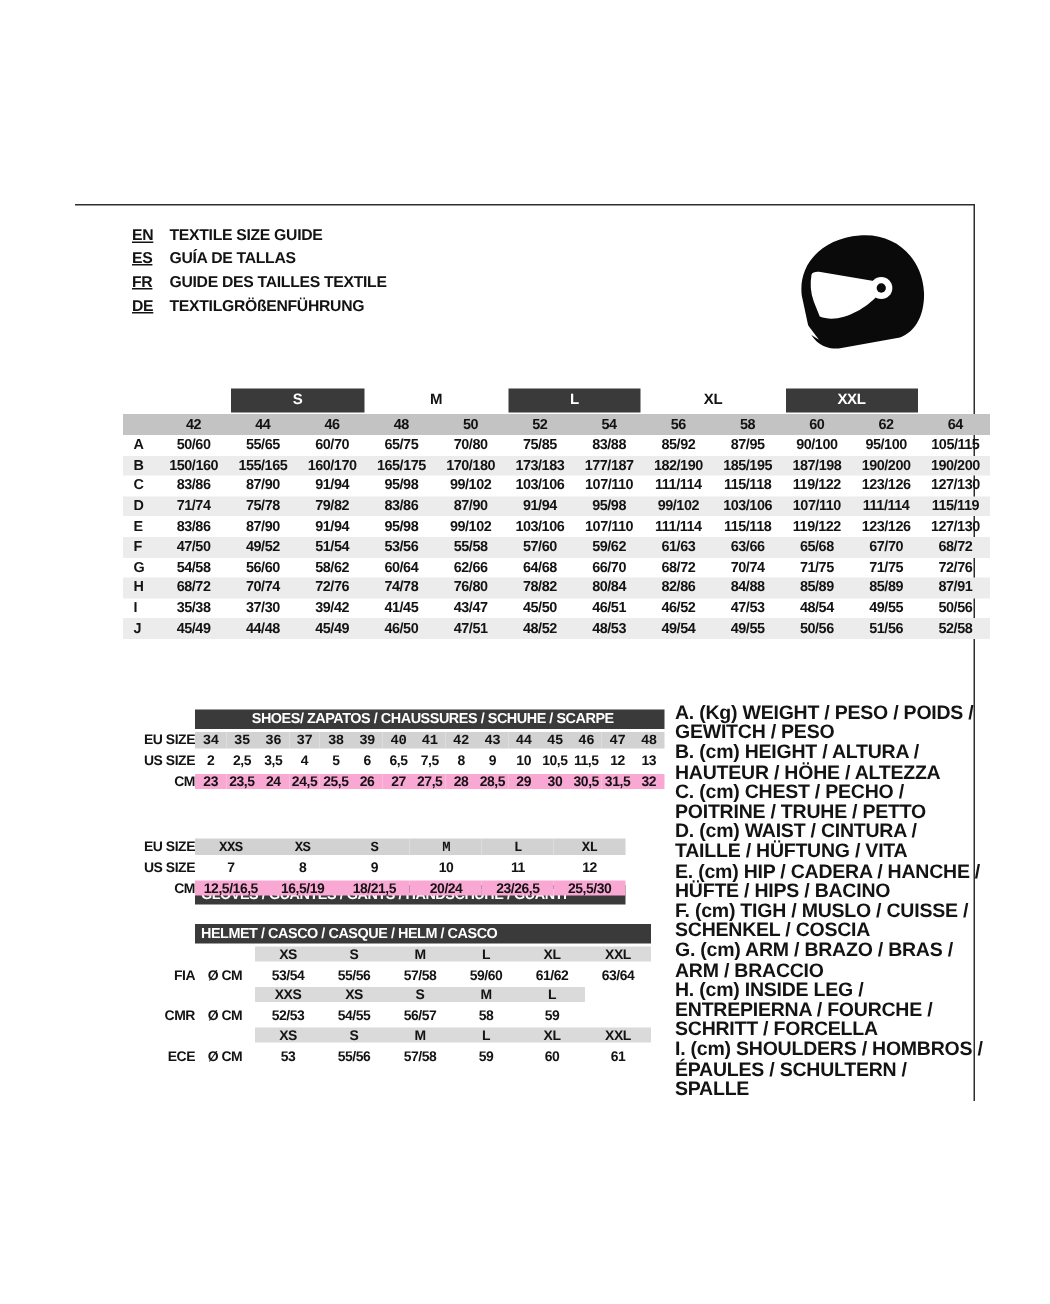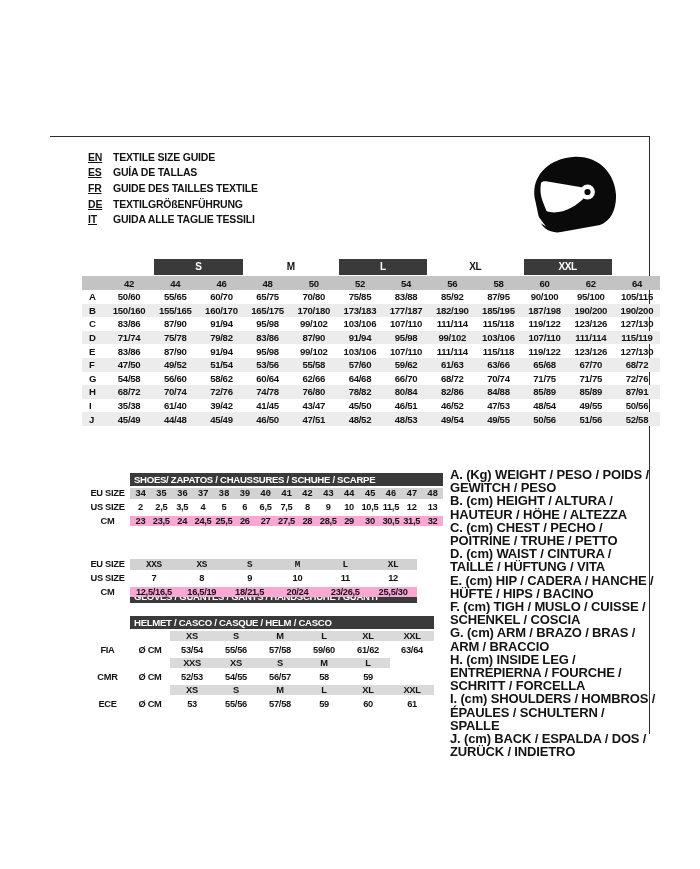--- a/index.html
+++ b/index.html
@@ -24,21 +24,21 @@
   .st-sizes{background:#c3c3c3;height:14px;}
   .st-row .cell{text-align:center;}
   .st-row .letter{text-align:left;padding-left:7px;}
   .st-row.alt{background:#ececec;}
 
   
   .block{position:absolute;font-size:9.3px;font-weight:700;letter-spacing:-0.3px;}
   .blk-row{display:grid;align-items:center;height:14px;}
   .blk-title{background:#3a3a3a;color:#ffffff;padding-left:4px;height:13px;line-height:13px;
              font-size:9.6px;white-space:nowrap;overflow:hidden;}
-  .blk-label{text-align:center;}
+  .blk-label{text-align:right;}
   .blk-cell{text-align:center;white-space:nowrap;}
   .shade-gray{background:#d2d2d2;font-family:Liberation Mono, monospace;}
   .shade-light{background:#f9a8d4;}
   .shade-mid{background:#dadada;}
   .shade-white{background:#ffffff;}
 
   #shoes-table{left:85px;top:472px;width:358px;}
   #shoes-table .blk-row{grid-template-columns:45px repeat(15,1fr);}
   #gloves-table{left:85px;top:543px;width:332px;}
   #gloves-table .blk-row{grid-template-columns:45px repeat(6,1fr);}
@@ -65,24 +65,20 @@
       <span class="lang-code">ES</span>
       <span>GUÍA DE TALLAS</span>
     </div>
     <div class="lang-row">
       <span class="lang-code">FR</span>
       <span>GUIDE DES TAILLES TEXTILE</span>
     </div>
     <div class="lang-row">
       <span class="lang-code">DE</span>
       <span>TEXTILGRÖßENFÜHRUNG</span>
-    </div>
-    <div class="lang-row">
-      <span class="lang-code">IT</span>
-      <span>GUIDA ALLE TAGLIE TESSILI</span>
     </div>
   </div>
 
   <svg class="helmet-icon" viewBox="0 0 88 78" xmlns="http://www.w3.org/2000/svg">
     <path fill="#0a0a0a" d="M42 2 C 67 0 84 18 85 40 C 85.5 54 80 66 69 70 L 30 77 C 20 79 10 73 8 63 L 3.5 42 C 1 21 17 4 42 2 Z"></path>
     <path fill="#ffffff" d="M10 28 C 9 34 9.3 40 11.5 46 L 15.5 56 C 28 61 45 52 54 42 C 57.5 38 55.5 33 50.5 32.2 L 15 26.2 C 13 26 10.5 26.4 10 28 Z"></path>
     <circle cx="56.5" cy="37" r="7.4" fill="#ffffff"></circle>
     <circle cx="56.5" cy="37" r="3.1" fill="#0a0a0a"></circle>
     <path fill="#ffffff" d="M4 57 L 15 71.5 L 3 64 Z"></path>
   </svg>
@@ -228,21 +224,21 @@
         <div class="cell">80/84</div>
         <div class="cell">82/86</div>
         <div class="cell">84/88</div>
         <div class="cell">85/89</div>
         <div class="cell">85/89</div>
         <div class="cell">87/91</div>
       </div>
       <div class="st-row">
         <div class="letter">I</div>
         <div class="cell">35/38</div>
-        <div class="cell">61/40</div>
+        <div class="cell">37/30</div>
         <div class="cell">39/42</div>
         <div class="cell">41/45</div>
         <div class="cell">43/47</div>
         <div class="cell">45/50</div>
         <div class="cell">46/51</div>
         <div class="cell">46/52</div>
         <div class="cell">47/53</div>
         <div class="cell">48/54</div>
         <div class="cell">49/55</div>
         <div class="cell">50/56</div>
@@ -260,21 +256,21 @@
         <div class="cell">49/55</div>
         <div class="cell">50/56</div>
         <div class="cell">51/56</div>
         <div class="cell">52/58</div>
       </div>
     </div>
 
   <div class="block" id="shoes-table">
       <div class="blk-row">
         <div></div>
-        <div class="blk-title" style="grid-column: 2 / -1;">SHOES/ ZAPATOS / CHAUSSURES / SCHUHE / SCARPE</div>
+        <div class="blk-title" style="grid-column: 2 / -1; text-align: center;">SHOES/ ZAPATOS / CHAUSSURES / SCHUHE / SCARPE</div>
       </div>
       <div class="blk-row">
         <div class="blk-label">EU SIZE</div>
         <div class="blk-cell shade-gray">34</div>
         <div class="blk-cell shade-gray">35</div>
         <div class="blk-cell shade-gray">36</div>
         <div class="blk-cell shade-gray">37</div>
         <div class="blk-cell shade-gray">38</div>
         <div class="blk-cell shade-gray">39</div>
         <div class="blk-cell shade-gray">40</div>
@@ -427,15 +423,14 @@
   <div class="legend">
     <div class="legend-item">A. (Kg) WEIGHT / PESO / POIDS / GEWITCH / PESO</div>
     <div class="legend-item">B. (cm) HEIGHT / ALTURA / HAUTEUR / HÖHE / ALTEZZA</div>
     <div class="legend-item">C. (cm) CHEST / PECHO / POITRINE / TRUHE / PETTO</div>
     <div class="legend-item">D. (cm) WAIST / CINTURA / TAILLE / HÜFTUNG / VITA</div>
     <div class="legend-item">E. (cm) HIP / CADERA / HANCHE / HÜFTE / HIPS / BACINO</div>
     <div class="legend-item">F. (cm) TIGH / MUSLO / CUISSE / SCHENKEL / COSCIA</div>
     <div class="legend-item">G. (cm) ARM / BRAZO / BRAS / ARM / BRACCIO</div>
     <div class="legend-item">H. (cm) INSIDE LEG / ENTREPIERNA / FOURCHE / SCHRITT / FORCELLA</div>
     <div class="legend-item">I. (cm) SHOULDERS / HOMBROS / ÉPAULES / SCHULTERN / SPALLE</div>
-    <div class="legend-item">J. (cm) BACK / ESPALDA / DOS / ZURÜCK / INDIETRO</div>
   </div>
 </div>
 
 </body></html>

